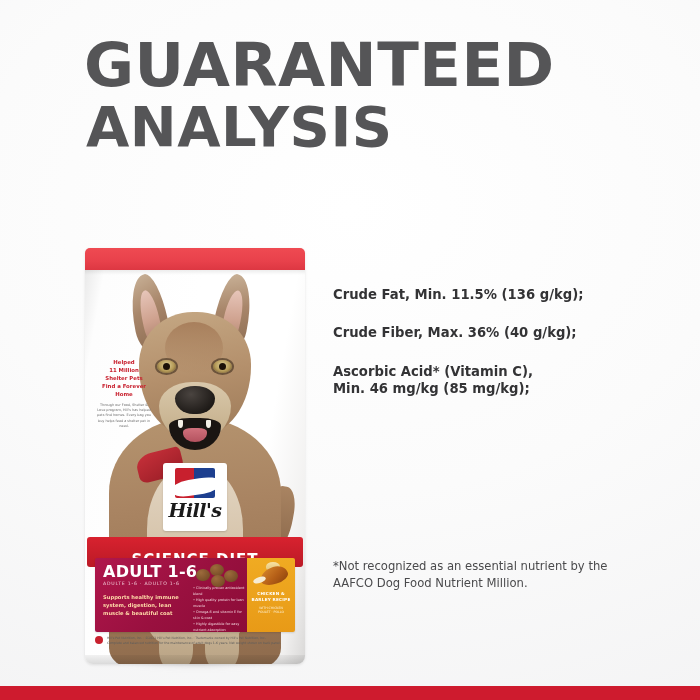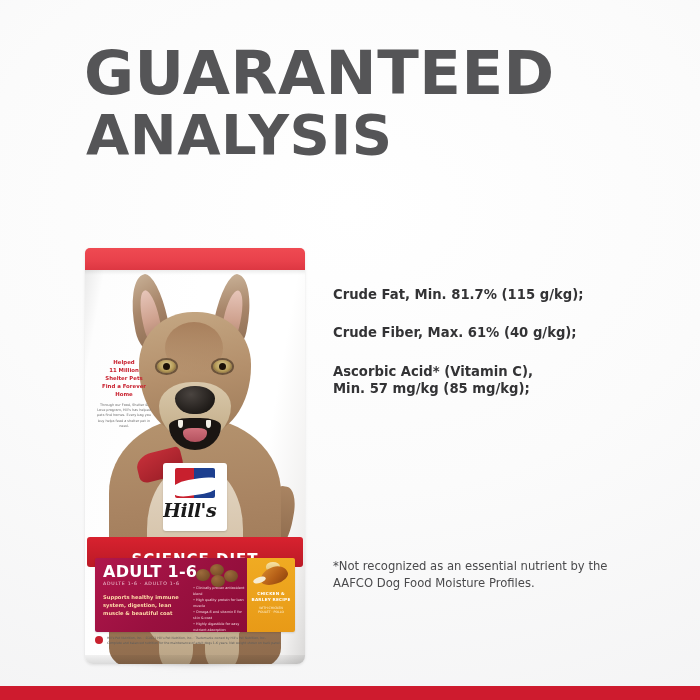--- a/index.html
+++ b/index.html
@@ -30,21 +30,20 @@
     top: 36px;
     width: 560px;
   }
   .title-line {
     font-family: "DejaVu Sans", sans-serif;
     font-weight: bold;
     color: #555557;
     letter-spacing: 0.5px;
     line-height: 0.95;
     white-space: nowrap;
-    margin-top: 8px;
   }
   #title-line-1 {
     font-size: 61px;
   }
   #title-line-2 {
     font-size: 56px;
     margin-top: 6px;
     margin-left: 2px;
   }
 
@@ -264,21 +263,21 @@
   
   #hills-logo {
     position: absolute;
     left: 78px;
     top: 215px;
     width: 64px;
     height: 68px;
     background: #ffffff;
     border-radius: 3px;
     box-shadow: 0 1px 2px rgba(0,0,0,0.16);
-    text-align: left;
+    text-align: center;
     overflow: hidden;
   }
   #hills-mark {
     position: relative;
     margin: 5px auto 0;
     width: 40px;
     height: 30px;
   }
   #hills-mark-bg {
     position: absolute;
@@ -665,24 +664,24 @@
         <div id="bag-legal-mark"></div>
         <div id="bag-legal-text" style="white-space: pre-line;">Hill's Pet Nutrition, Inc. · ©2021 Hill's Pet Nutrition, Inc. · Trademarks owned by Hill's Pet Nutrition, Inc.
 Complete and balanced nutrition for the maintenance of adult dogs 1-6 years. Net weight shown on back panel.</div>
       </div>
 
       <div id="bag-bottom-crimp"></div>
     </div>
   </div>
 
   <div id="nutrition-list">
-    <div class="nutrition-item">Crude Fat, Min. 81.7% (115 g/kg);</div>
-    <div class="nutrition-item">Crude Fiber, Max. 61% (40 g/kg);</div>
+    <div class="nutrition-item">Crude Fat, Min. 11.5% (136 g/kg);</div>
+    <div class="nutrition-item">Crude Fiber, Max. 36% (40 g/kg);</div>
     <div class="nutrition-item">Ascorbic Acid* (Vitamin C),
-Min. 57 mg/kg (85 mg/kg);</div>
+Min. 46 mg/kg (85 mg/kg);</div>
   </div>
 
   <div id="footnote">*Not recognized as an essential nutrient by the
-AAFCO Dog Food Moisture Profiles.</div>
+AAFCO Dog Food Nutrient Million.</div>
 
   <div id="bottom-bar"></div>
 
 </div>
 
 </body></html>

